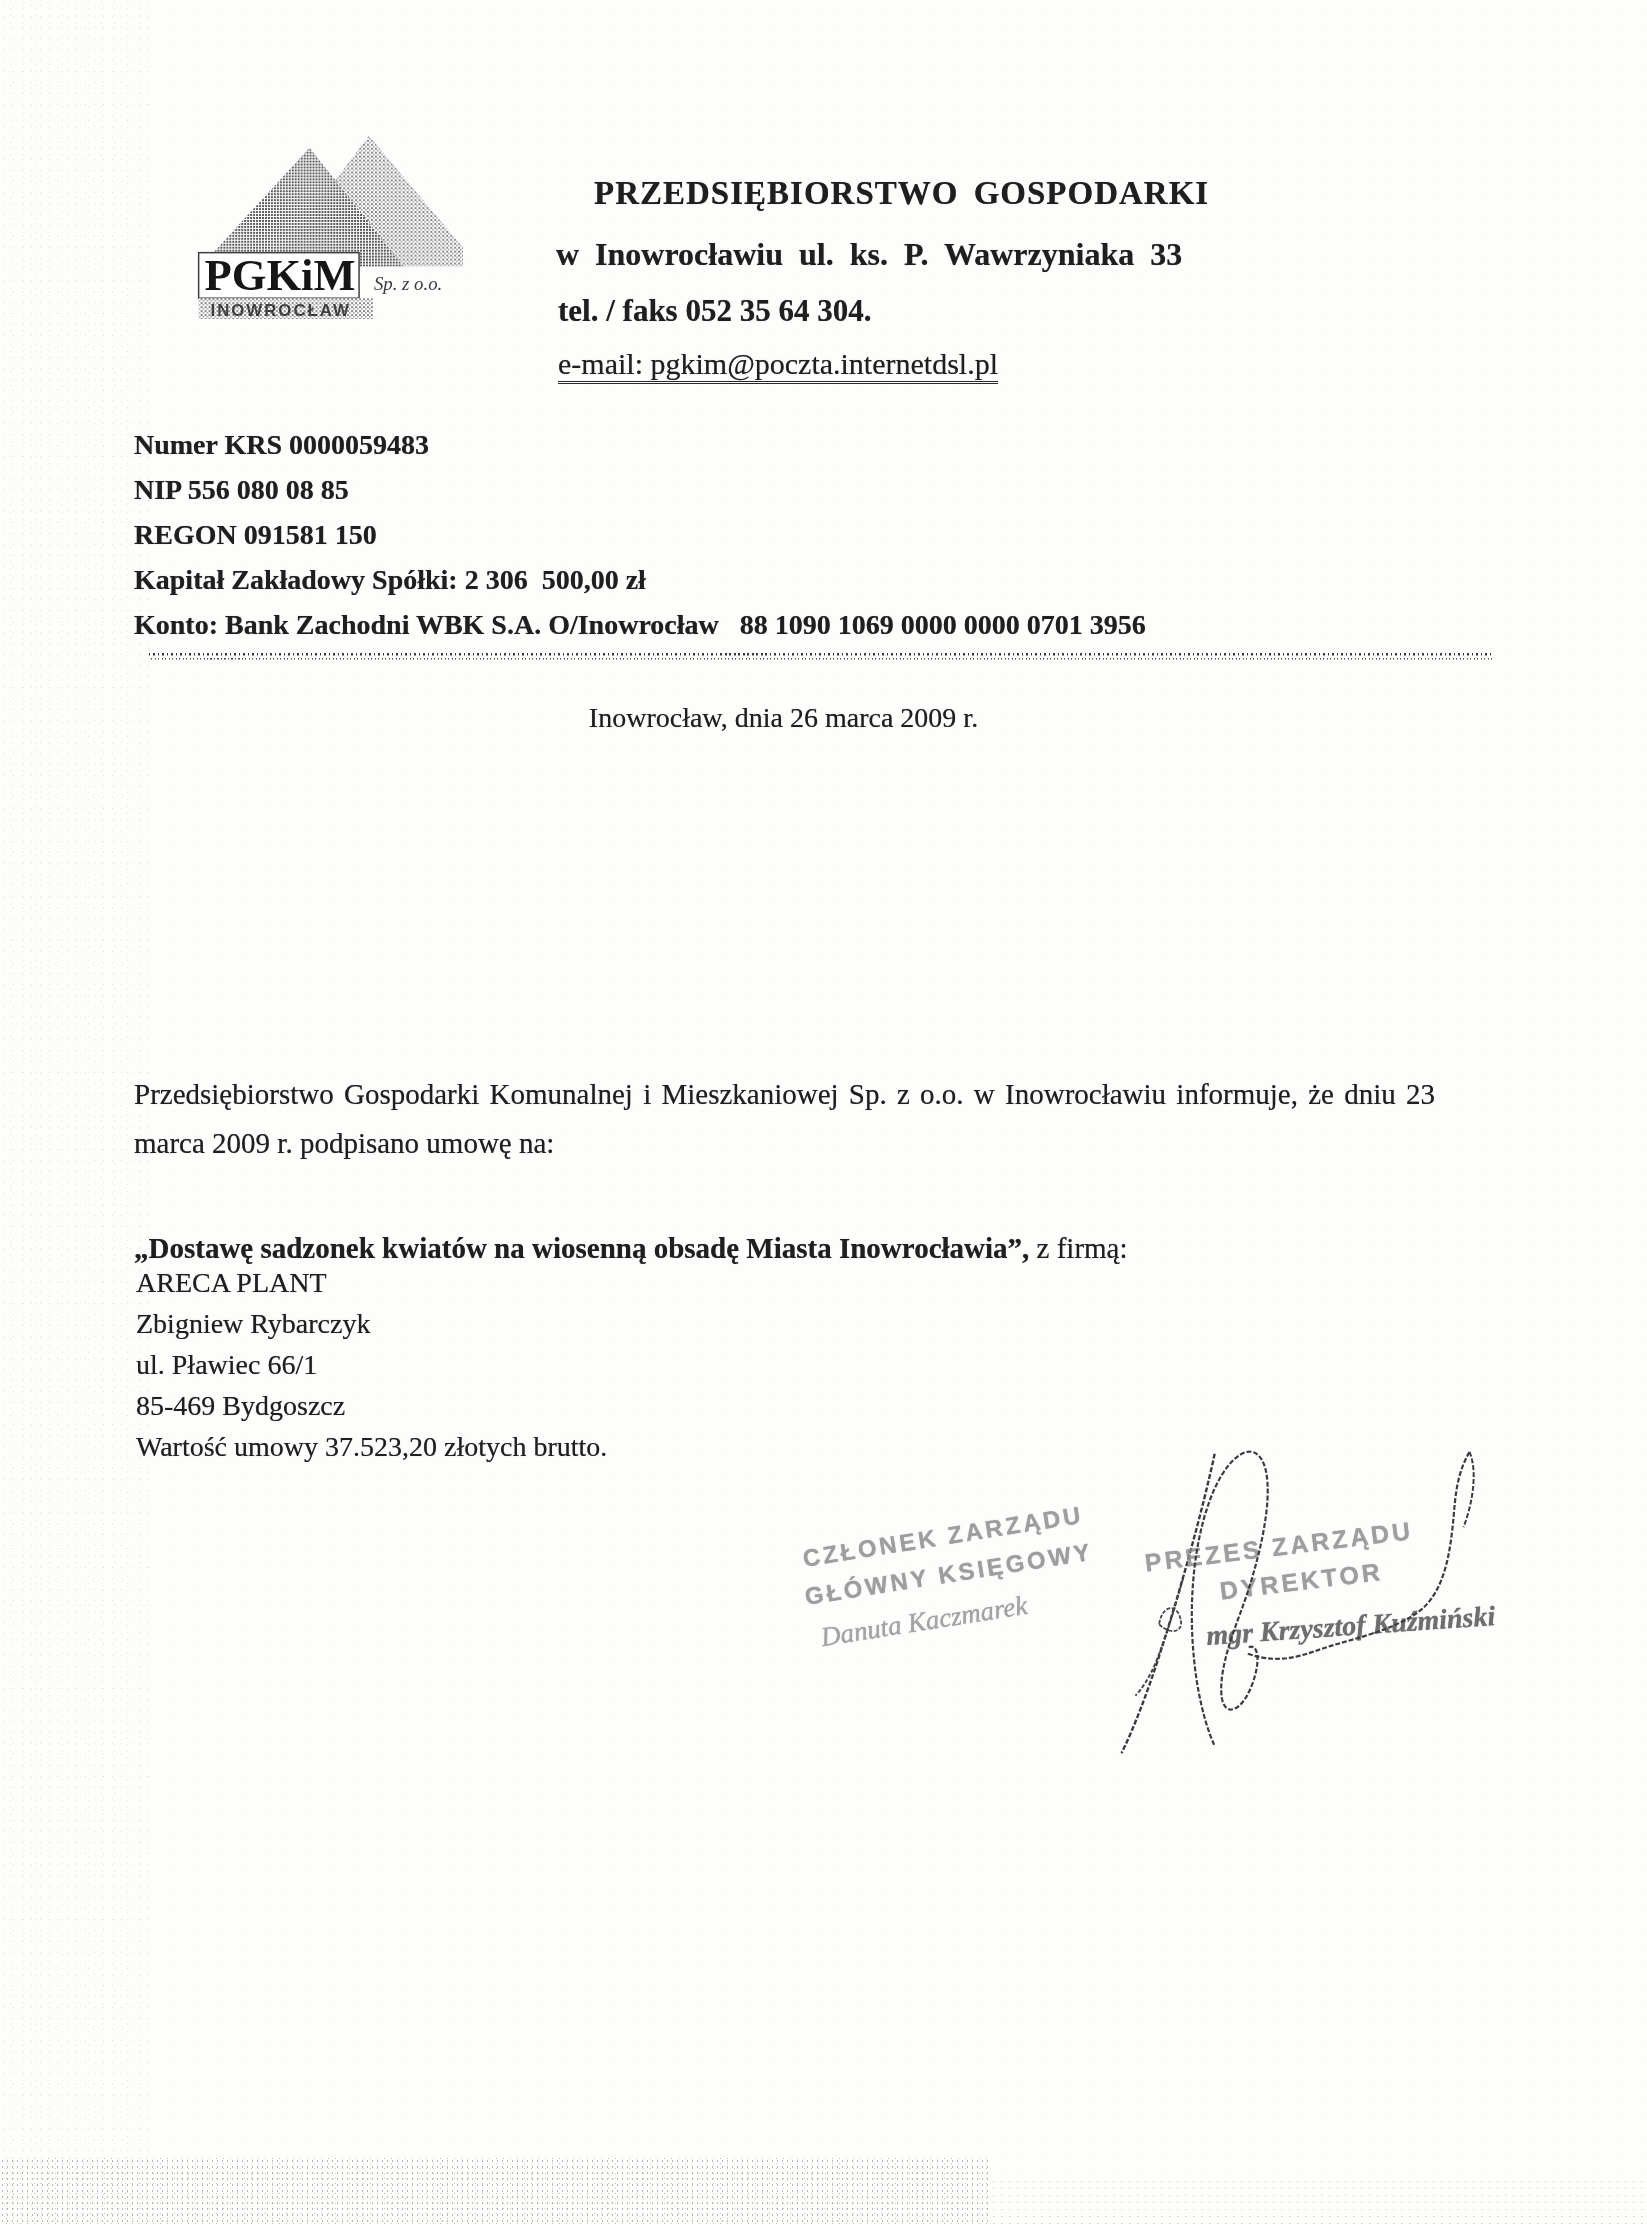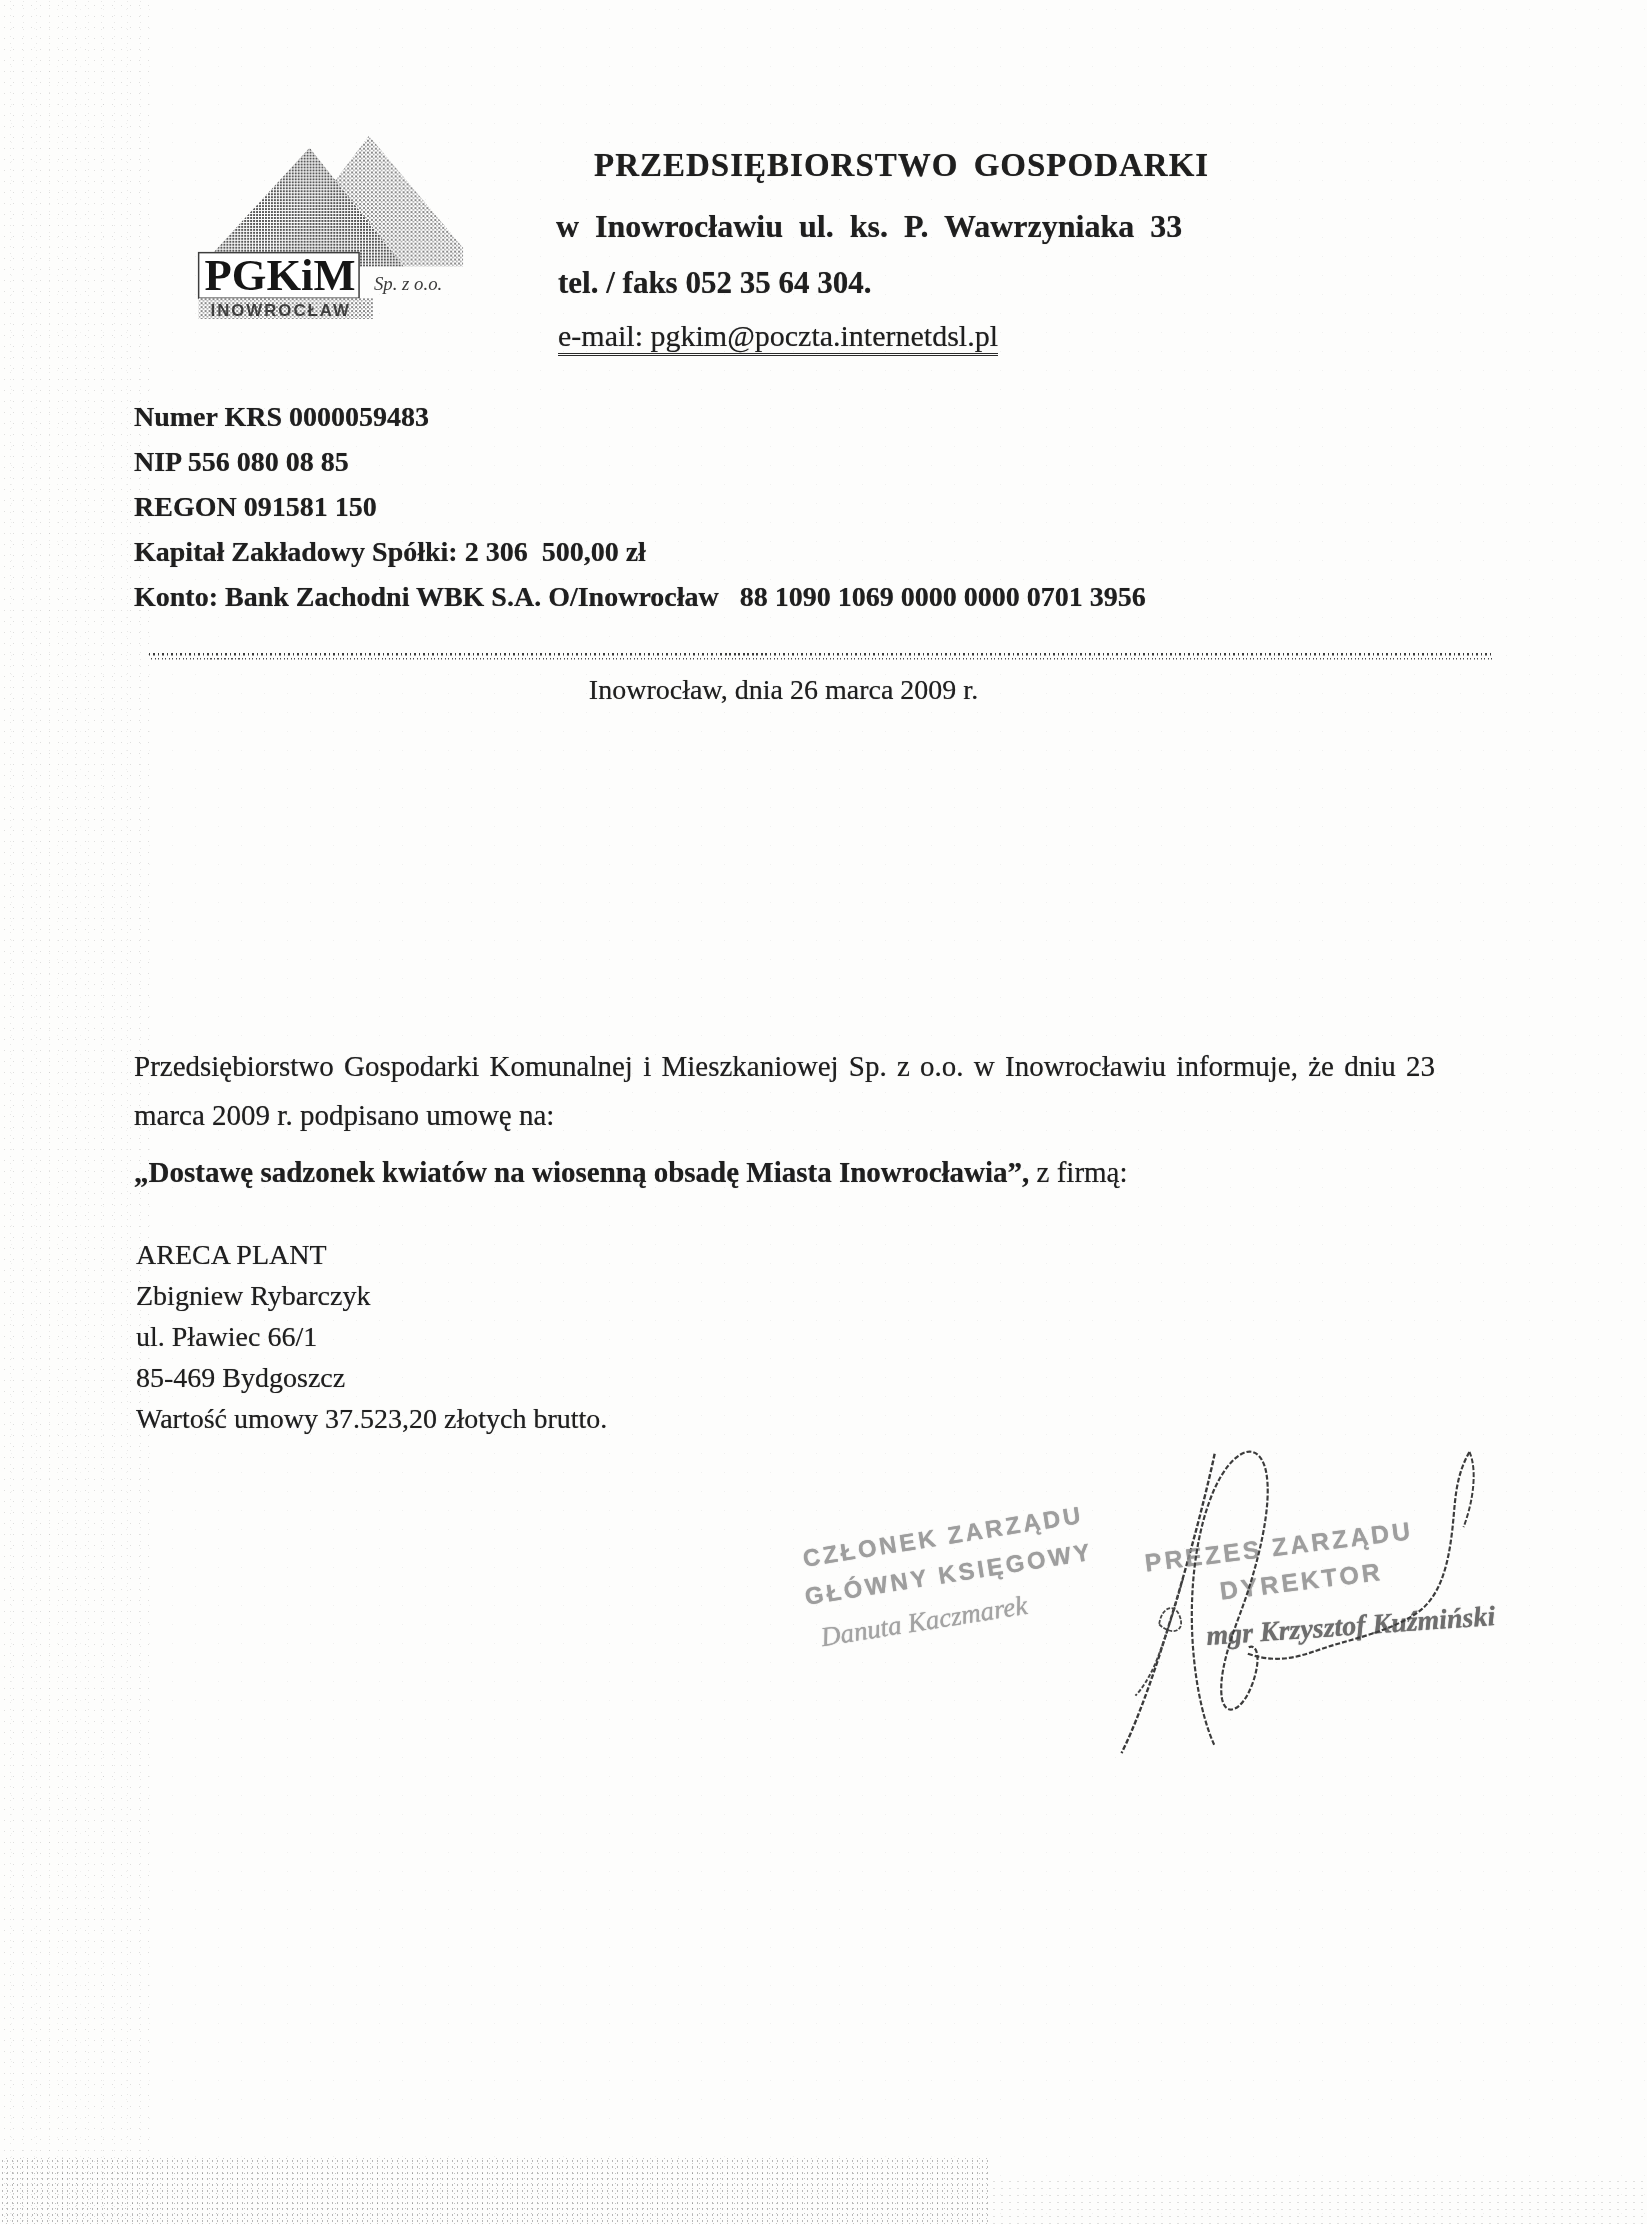--- a/index.html
+++ b/index.html
@@ -5,21 +5,21 @@
   html,body{margin:0;padding:0;background:#e8e8e8;}
   .page{
     position:relative;
     width:1647px;height:2225px;
     margin:0 auto;
     background:#fdfdfc;
     overflow:hidden;
     font-family:"Liberation Serif","DejaVu Serif",serif;
     color:#1f1f1f;
   }
-  .ink{ text-shadow:0 0 0.7px rgba(20,20,20,.6); }
+  .ink{ text-shadow:0 0 0.7px rgba(20,20,20,.6);margin-top:28px; }
 
   
   .noise{ position:absolute; pointer-events:none; }
   .noise-left{
     left:0;top:0;width:149px;height:2225px;opacity:.35;
     background-image:radial-gradient(circle,rgba(0,0,0,.35) 0.8px,transparent 1px),
                      radial-gradient(circle,rgba(0,0,0,.25) 0.7px,transparent 0.9px);
     background-size:9px 11px,13px 7px;background-position:0 0,4px 5px;
   }
   .noise-bottom{
@@ -70,21 +70,21 @@
     position:absolute; left:134px; top:674px; width:1299px;
     text-align:center; font-size:28px;
   }
 
   
   .body-paragraph{
     position:absolute; left:134px; top:1042px; width:1301px;
     font-size:29px; line-height:49px; text-align:justify; text-align-last:left;
   }
   .subject-line{
-    position:absolute; left:134px; top:1156px; width:1346px;
+    position:absolute; left:134px; top:1204px; width:1346px;
     font-size:29px; white-space:pre-wrap;
   }
   .subject-line .b{ font-weight:bold; }
 
   .contractor{ position:absolute; left:136px; top:1234px; width:891px; }
   .contractor .c-line{ font-size:28px; line-height:41px; }
 
   
   .stamp{ position:absolute; color:#8e8e8e; }
   .stamp .s-line{

